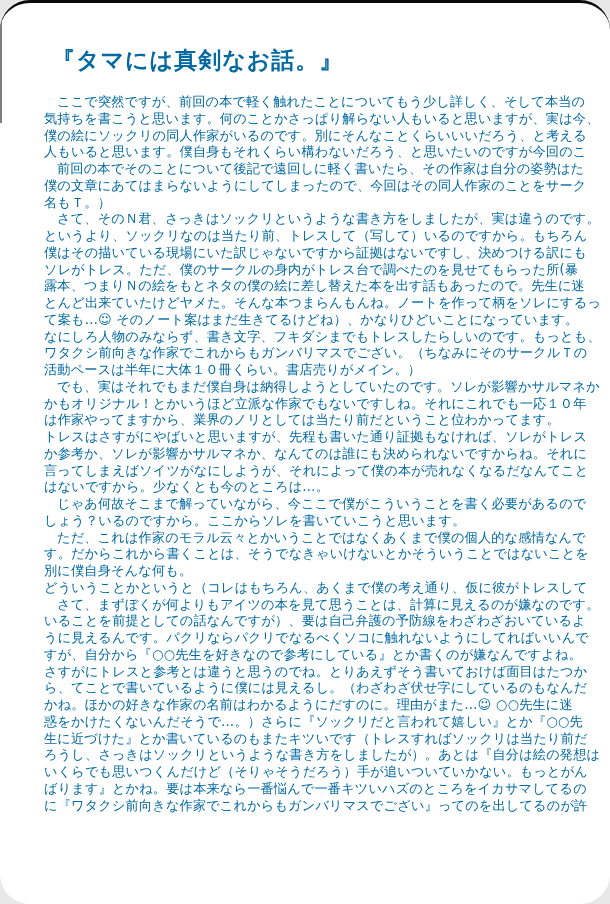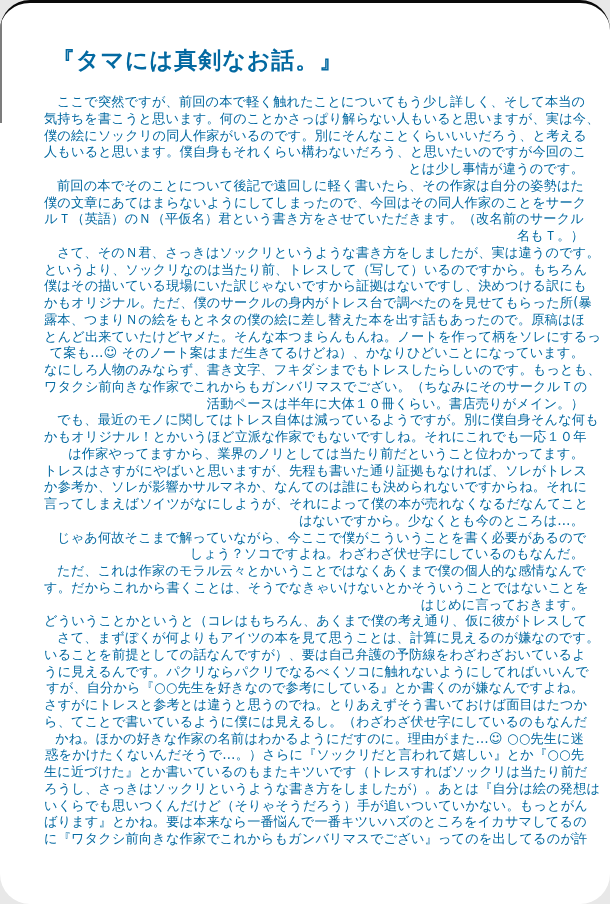--- a/index.html
+++ b/index.html
@@ -43,64 +43,61 @@
     top: 91px;
     width: 540px;
   }
   .line {
     font-size: 13.2px;
     line-height: 16.75px;
     height: 16.75px;
     letter-spacing: 0.15px;
     white-space: nowrap;
     font-weight: 500;
-    text-align: right;
   }
   .line.indent {
     padding-left: 13px;
   }
 </style>
 </head>
 <body>
 
 <div class="page">
   <h1 class="title">『タマには真剣なお話。』</h1>
 
   <div class="body-text">
       <div class="line indent">ここで突然ですが、前回の本で軽く触れたことについてもう少し詳しく、そして本当の</div>
       <div class="line">気持ちを書こうと思います。何のことかさっぱり解らない人もいると思いますが、実は今、</div>
       <div class="line">僕の絵にソックリの同人作家がいるのです。別にそんなことくらいいいだろう、と考える</div>
       <div class="line">人もいると思います。僕自身もそれくらい構わないだろう、と思いたいのですが今回のこ</div>
-      <div class="line">とは少し事情が違うのです。</div>
       <div class="line indent">前回の本でそのことについて後記で遠回しに軽く書いたら、その作家は自分の姿勢はた</div>
       <div class="line">僕の文章にあてはまらないようにしてしまったので、今回はその同人作家のことをサーク</div>
-      <div class="line">ルＴ（英語）のＮ（平仮名）君という書き方をさせていただきます。（改名前のサークル</div>
       <div class="line">名もＴ。）</div>
       <div class="line indent">さて、そのＮ君、さっきはソックリというような書き方をしましたが、実は違うのです。</div>
       <div class="line">というより、ソックリなのは当たり前、トレスして（写して）いるのですから。もちろん</div>
       <div class="line">僕はその描いている現場にいた訳じゃないですから証拠はないですし、決めつける訳にも</div>
-      <div class="line">かもオリジナル。ただ、僕のサークルの身内がトレス台で調べたのを見せてもらった所(暴</div>
-      <div class="line">露本、つまりＮの絵をもとネタの僕の絵に差し替えた本を出す話もあったので。原稿はほ</div>
+      <div class="line">ソレがトレス。ただ、僕のサークルの身内がトレス台で調べたのを見せてもらった所(暴</div>
+      <div class="line">露本、つまりＮの絵をもとネタの僕の絵に差し替えた本を出す話もあったので。先生に迷</div>
       <div class="line">とんど出来ていたけどヤメた。そんな本つまらんもんね。ノートを作って柄をソレにするっ</div>
       <div class="line">て案も…☺ そのノート案はまだ生きてるけどね）、かなりひどいことになっています。</div>
       <div class="line">なにしろ人物のみならず、書き文字、フキダシまでもトレスしたらしいのです。もっとも、</div>
       <div class="line">ワタクシ前向きな作家でこれからもガンバリマスでござい。（ちなみにそのサークルＴの</div>
       <div class="line">活動ペースは半年に大体１０冊くらい。書店売りがメイン。）</div>
-      <div class="line indent">でも、最近のモノに関してはトレス自体は減っているようですが。別に僕自身そんな何も</div>
+      <div class="line indent">でも、実はそれでもまだ僕自身は納得しようとしていたのです。ソレが影響かサルマネか</div>
       <div class="line">かもオリジナル！とかいうほど立派な作家でもないですしね。それにこれでも一応１０年</div>
       <div class="line">は作家やってますから、業界のノリとしては当たり前だということ位わかってます。</div>
       <div class="line">トレスはさすがにやばいと思いますが、先程も書いた通り証拠もなければ、ソレがトレス</div>
       <div class="line">か参考か、ソレが影響かサルマネか、なんてのは誰にも決められないですからね。それに</div>
       <div class="line">言ってしまえばソイツがなにしようが、それによって僕の本が売れなくなるだなんてこと</div>
       <div class="line">はないですから。少なくとも今のところは…。</div>
       <div class="line indent">じゃあ何故そこまで解っていながら、今ここで僕がこういうことを書く必要があるので</div>
-      <div class="line">しょう？ソコですよね。わざわざ伏せ字にしているのもなんだ。</div>
+      <div class="line">しょう？いるのですから。ここからソレを書いていこうと思います。</div>
       <div class="line indent">ただ、これは作家のモラル云々とかいうことではなくあくまで僕の個人的な感情なんで</div>
       <div class="line">す。だからこれから書くことは、そうでなきゃいけないとかそういうことではないことを</div>
-      <div class="line">はじめに言っておきます。</div>
+      <div class="line">別に僕自身そんな何も。</div>
       <div class="line">どういうことかというと（コレはもちろん、あくまで僕の考え通り、仮に彼がトレスして</div>
       <div class="line indent">さて、まずぼくが何よりもアイツの本を見て思うことは、計算に見えるのが嫌なのです。</div>
       <div class="line">いることを前提としての話なんですが）、要は自己弁護の予防線をわざわざおいているよ</div>
       <div class="line">うに見えるんです。パクリならパクリでなるべくソコに触れないようにしてればいいんで</div>
       <div class="line">すが、自分から『○○先生を好きなので参考にしている』とか書くのが嫌なんですよね。</div>
       <div class="line">さすがにトレスと参考とは違うと思うのでね。とりあえずそう書いておけば面目はたつか</div>
       <div class="line">ら、てことで書いているように僕には見えるし。（わざわざ伏せ字にしているのもなんだ</div>
       <div class="line">かね。ほかの好きな作家の名前はわかるようにだすのに。理由がまた…☺ ○○先生に迷</div>
       <div class="line">惑をかけたくないんだそうで…。）さらに『ソックリだと言われて嬉しい』とか『○○先</div>
       <div class="line">生に近づけた』とか書いているのもまたキツいです（トレスすればソックリは当たり前だ</div>

